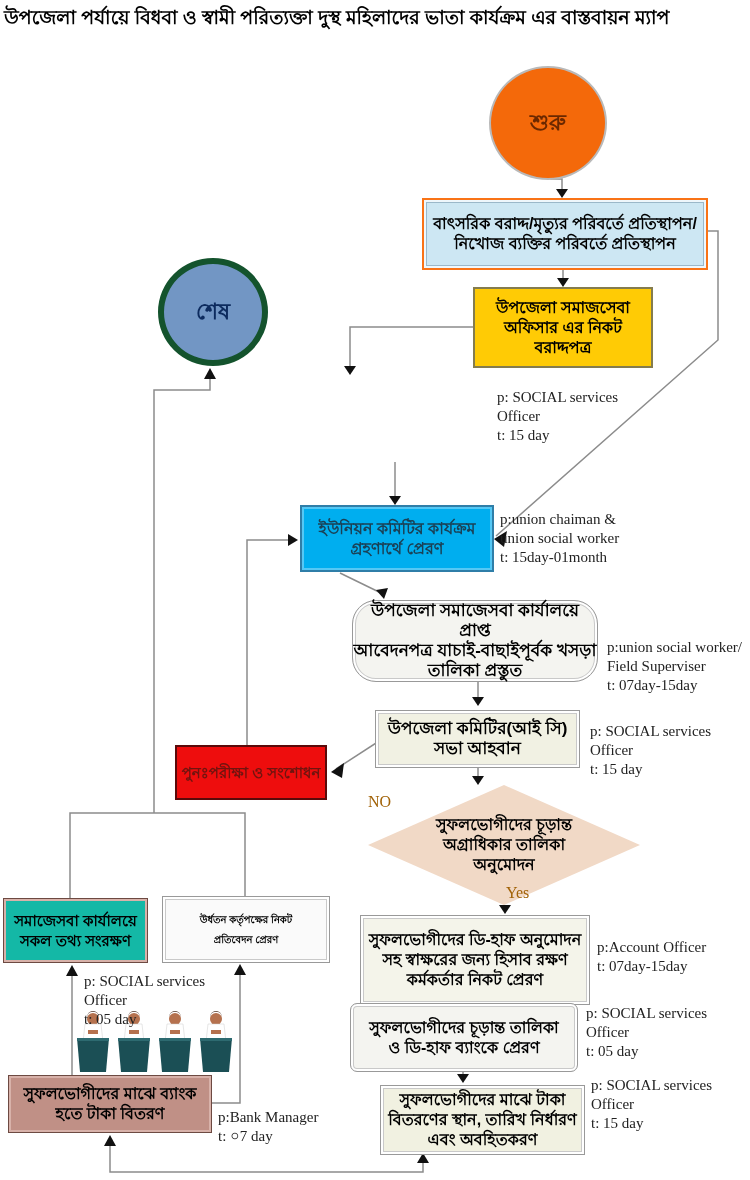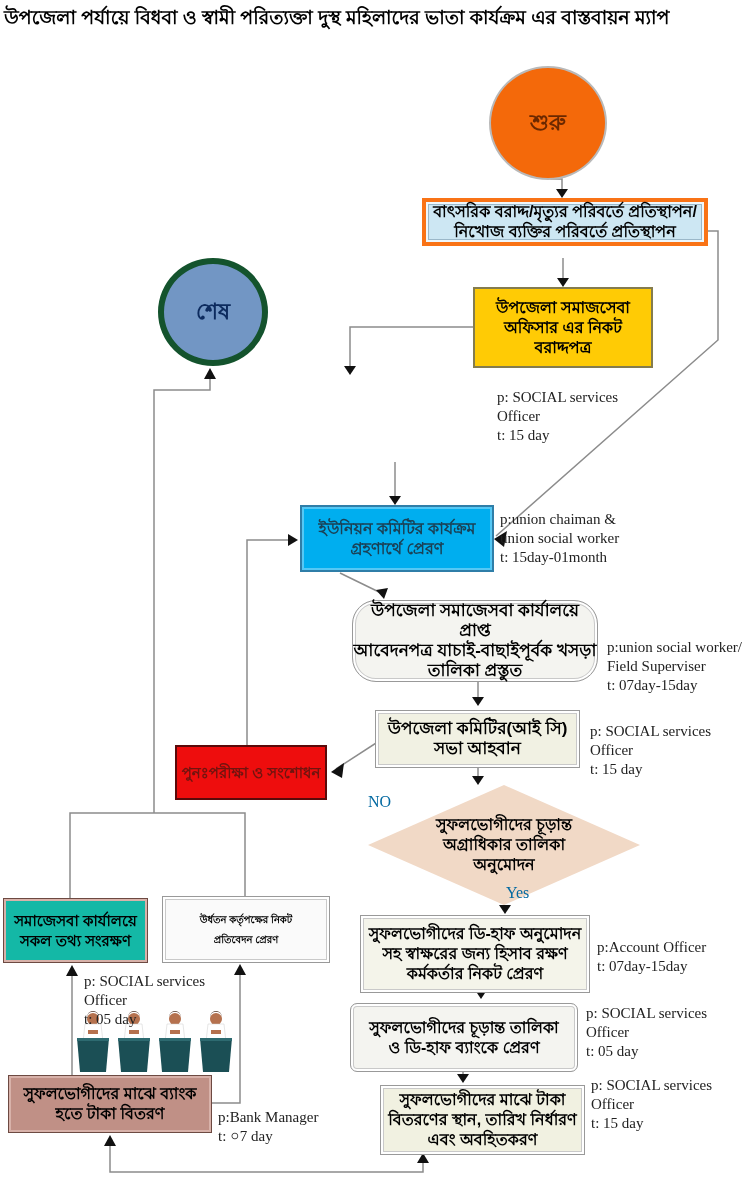--- a/index.html
+++ b/index.html
@@ -16,42 +16,42 @@
   .node{
     position:absolute;z-index:2;display:flex;flex-direction:column;
     align-items:center;justify-content:center;text-align:center;
     font-weight:bold;color:#000;box-sizing:border-box;line-height:20px;font-size:16px;
   }
   .node span{display:block;}
   .circle{border-radius:50%;}
   #n-start{left:489px;top:66px;width:118px;height:114px;background:#F4690A;border:2px solid #b9b9b9;font-size:22px;color:#6b2800;}
   #n-end{left:158px;top:258px;width:110px;height:108px;background:#7296C4;border:6px solid #14532d;font-size:22px;color:#0d2b5e;}
   .panel{border:1px solid #999;box-shadow:inset 0 0 0 2px #ffffff,inset 0 0 0 3px #c9c9c9;}
-  #n-annual{left:422px;top:198px;width:286px;height:48px;background:#CDE7F3;border:4px solid #f97316;box-shadow:inset 0 0 0 2px #eef7fc,inset 0 0 0 3px #9bb8c9;}
+  #n-annual{left:422px;top:198px;width:286px;height:72px;background:#CDE7F3;border:2px solid #f97316;box-shadow:inset 0 0 0 2px #eef7fc,inset 0 0 0 3px #9bb8c9;}
   #n-alloc{left:473px;top:287px;width:180px;height:81px;background:#FFCB05;border:2px solid #847c4e;}
   #n-division{left:298px;top:375px;width:194px;height:87px;background:#B7CCE2;border:1px solid #8a8a8a;box-shadow:inset 0 0 0 2px #dce8f4;}
   #n-union{left:300px;top:505px;width:194px;height:67px;background:#00AEEF;border:2px solid #2f7ea8;box-shadow:inset 0 0 0 2px #55c8f5;color:#1a4156;}
   #n-draft{left:352px;top:600px;width:246px;height:82px;background:#F4F4F0;font-size:17px;border-radius:24px;}
   #n-meeting{left:375px;top:710px;width:205px;height:58px;background:#F1F1E3;font-size:17px;}
   #n-reexam{left:175px;top:745px;width:152px;height:55px;background:#EE0D0D;border:2px solid #5a0a0a;color:#70140f;font-size:15px;}
   #n-diamond{left:368px;top:785px;width:272px;height:120px;background:#F1D9C6;
     clip-path:polygon(50% 0%,100% 50%,50% 100%,0% 50%);}
-  #n-dhalf{left:360px;top:915px;width:230px;height:78px;background:#F4F4EA;}
+  #n-dhalf{left:360px;top:915px;width:230px;height:90px;background:#F4F4EA;}
   #n-final{left:350px;top:1003px;width:228px;height:69px;background:#F4F4F0;border-radius:7px;}
   #n-schedule{left:380px;top:1085px;width:205px;height:70px;background:#F1F1E1;}
   #n-bank{left:8px;top:1075px;width:204px;height:58px;background:#C09086;border:1px solid #6d4a42;box-shadow:inset 0 0 0 2px #d8b2aa;}
   #n-record{left:3px;top:898px;width:145px;height:65px;background:#14b8a6;border:1px solid #6d4a42;box-shadow:inset 0 0 0 2px #d8b2aa;font-size:15px;}
   #n-report{left:162px;top:896px;width:168px;height:67px;background:#FAFAFA;font-size:10px;}
   .ann{
     position:absolute;z-index:2;font-family:"Liberation Serif","DejaVu Serif",serif;
     font-size:15px;line-height:19px;color:#222;white-space:nowrap;
   }
   .decision-label{
     position:absolute;z-index:3;font-family:"Liberation Serif","DejaVu Serif",serif;
-    font-size:16px;color:#0369a1;font-weight:normal;
+    font-size:16px;color:#a16207;font-weight:normal;
   }
   #clipart{left:75px;top:1010px;z-index:1;}
 </style>
 </head>
 <body>
 
 <div id="canvas">
 
   <div id="title" class="abs">উপজেলা পর্যায়ে বিধবা ও স্বামী পরিত্যক্তা দুস্থ মহিলাদের  ভাতা কার্যক্রম এর  বাস্তবায়ন ম্যাপ</div>
 

